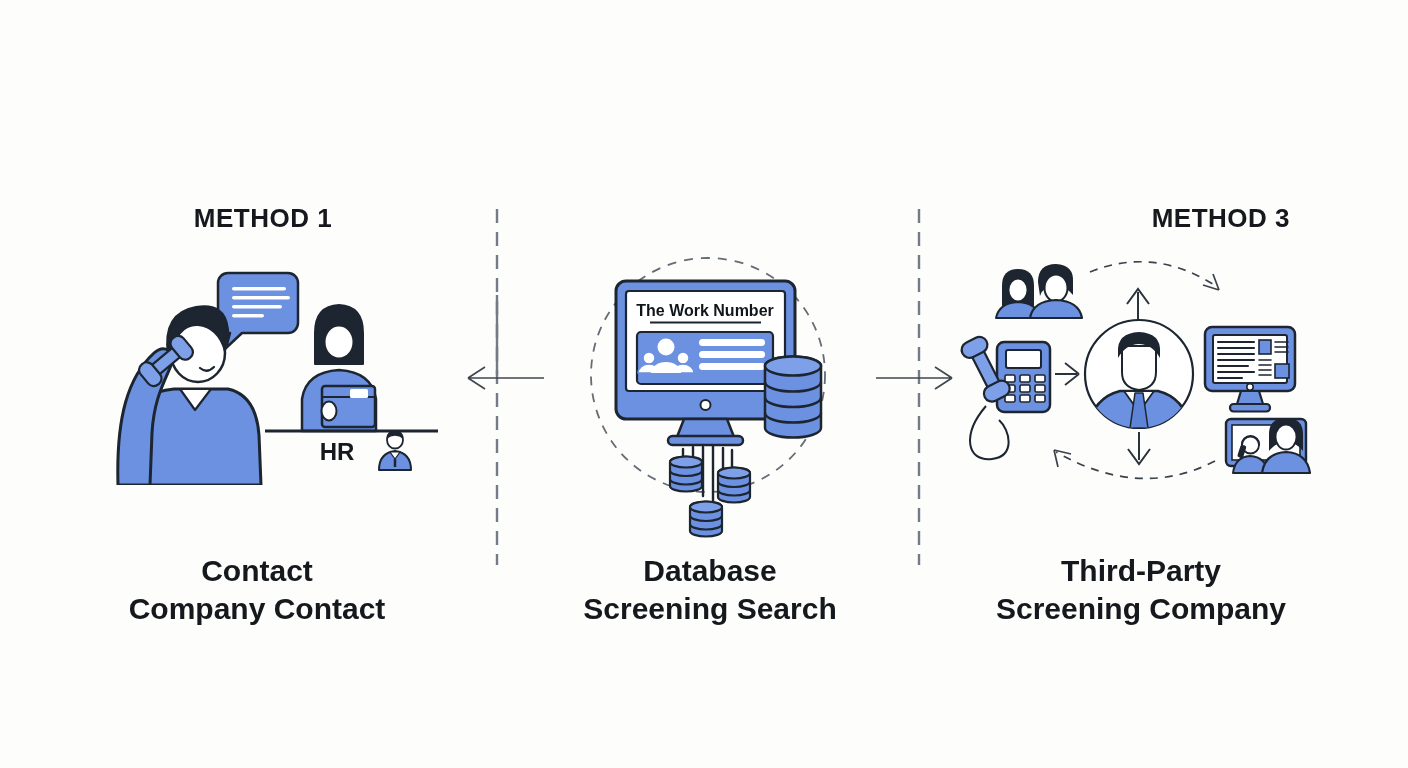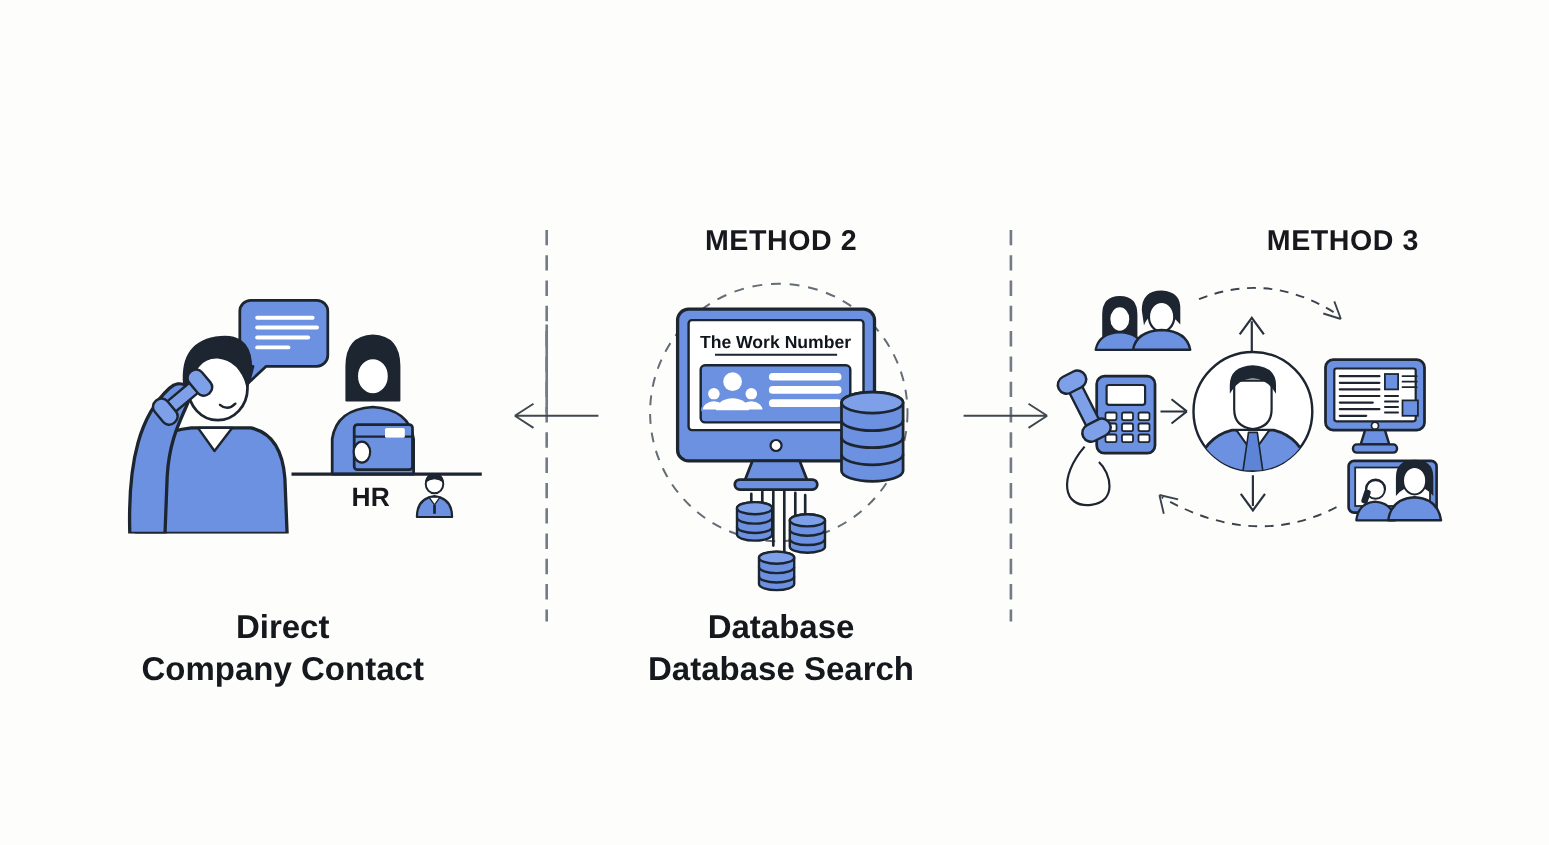--- a/index.html
+++ b/index.html
@@ -25,21 +25,21 @@
     color:#15181c;
   }
   svg{position:absolute;display:block;}
   svg text{font-family:"Liberation Sans", sans-serif;}
 </style>
 </head>
 <body>
 
 <div class="canvas">
 
-  <div class="method-title" style="left:560px;">METHOD 2</div>
+  <div class="method-title" style="left:113px;">METHOD 1</div>
   <div class="method-title" style="left:990px;text-align:right;">METHOD 3</div>
 
   <svg style="left:110px;top:237px;" width="330" height="248" viewBox="0 0 330 248">
 
     <g>
       <path d="M118,36 h60 a10,10 0 0 1 10,10 v40 a10,10 0 0 1 -10,10 h-46 l-16,15 4,-15 h-2 a10,10 0 0 1 -10,-10 v-40 a10,10 0 0 1 10,-10 z" fill="#6b91e0" stroke="#1c2530" stroke-width="2.5" stroke-linejoin="round"></path>
       <rect x="122" y="50" width="54" height="3.6" rx="1.8" fill="#ffffff"></rect>
       <rect x="122" y="59" width="58" height="3.6" rx="1.8" fill="#ffffff"></rect>
       <rect x="122" y="68" width="50" height="3.6" rx="1.8" fill="#ffffff"></rect>
       <rect x="122" y="77" width="32" height="3.6" rx="1.8" fill="#ffffff"></rect>
@@ -263,23 +263,25 @@
       <circle cx="292.5" cy="197" r="8.5" fill="#ffffff" stroke="#1c2530" stroke-width="1.8"></circle>
       <rect x="281" y="197" width="6" height="13" rx="2" fill="#1c2530" transform="rotate(18 284 203)"></rect>
       <path d="M275,225 Q277,209 292,208 Q308,209 310,225 Z" fill="#6b91e0" stroke="#1c2530" stroke-width="2" stroke-linejoin="round"></path>
       <path d="M311,186 Q311,170 328,170 Q345,170 345,186 L345,203 Q338,194 328,194 Q318,194 311,203 Z" fill="#1c2530"></path>
       <ellipse cx="328" cy="189" rx="10.5" ry="12.5" fill="#ffffff" stroke="#1c2530" stroke-width="1.8"></ellipse>
       <path d="M304,225 Q307,205 328,204 Q349,205 352,225 Z" fill="#6b91e0" stroke="#1c2530" stroke-width="2.2" stroke-linejoin="round"></path>
     </g>
   </svg>
 
   <div class="caption" style="left:67px;">
-    <div>Direct</div>
+    <div>Contact</div>
     <div>Company Contact</div>
   </div>
   <div class="caption" style="left:520px;">
     <div>Database</div>
-    <div>Database Search</div>
+    <div>Screening Search</div>
   </div>
   <div class="caption" style="left:951px;">
+    <div>Third-Party</div>
+    <div>Screening Company</div>
   </div>
 
 </div>
 
 </body></html>

